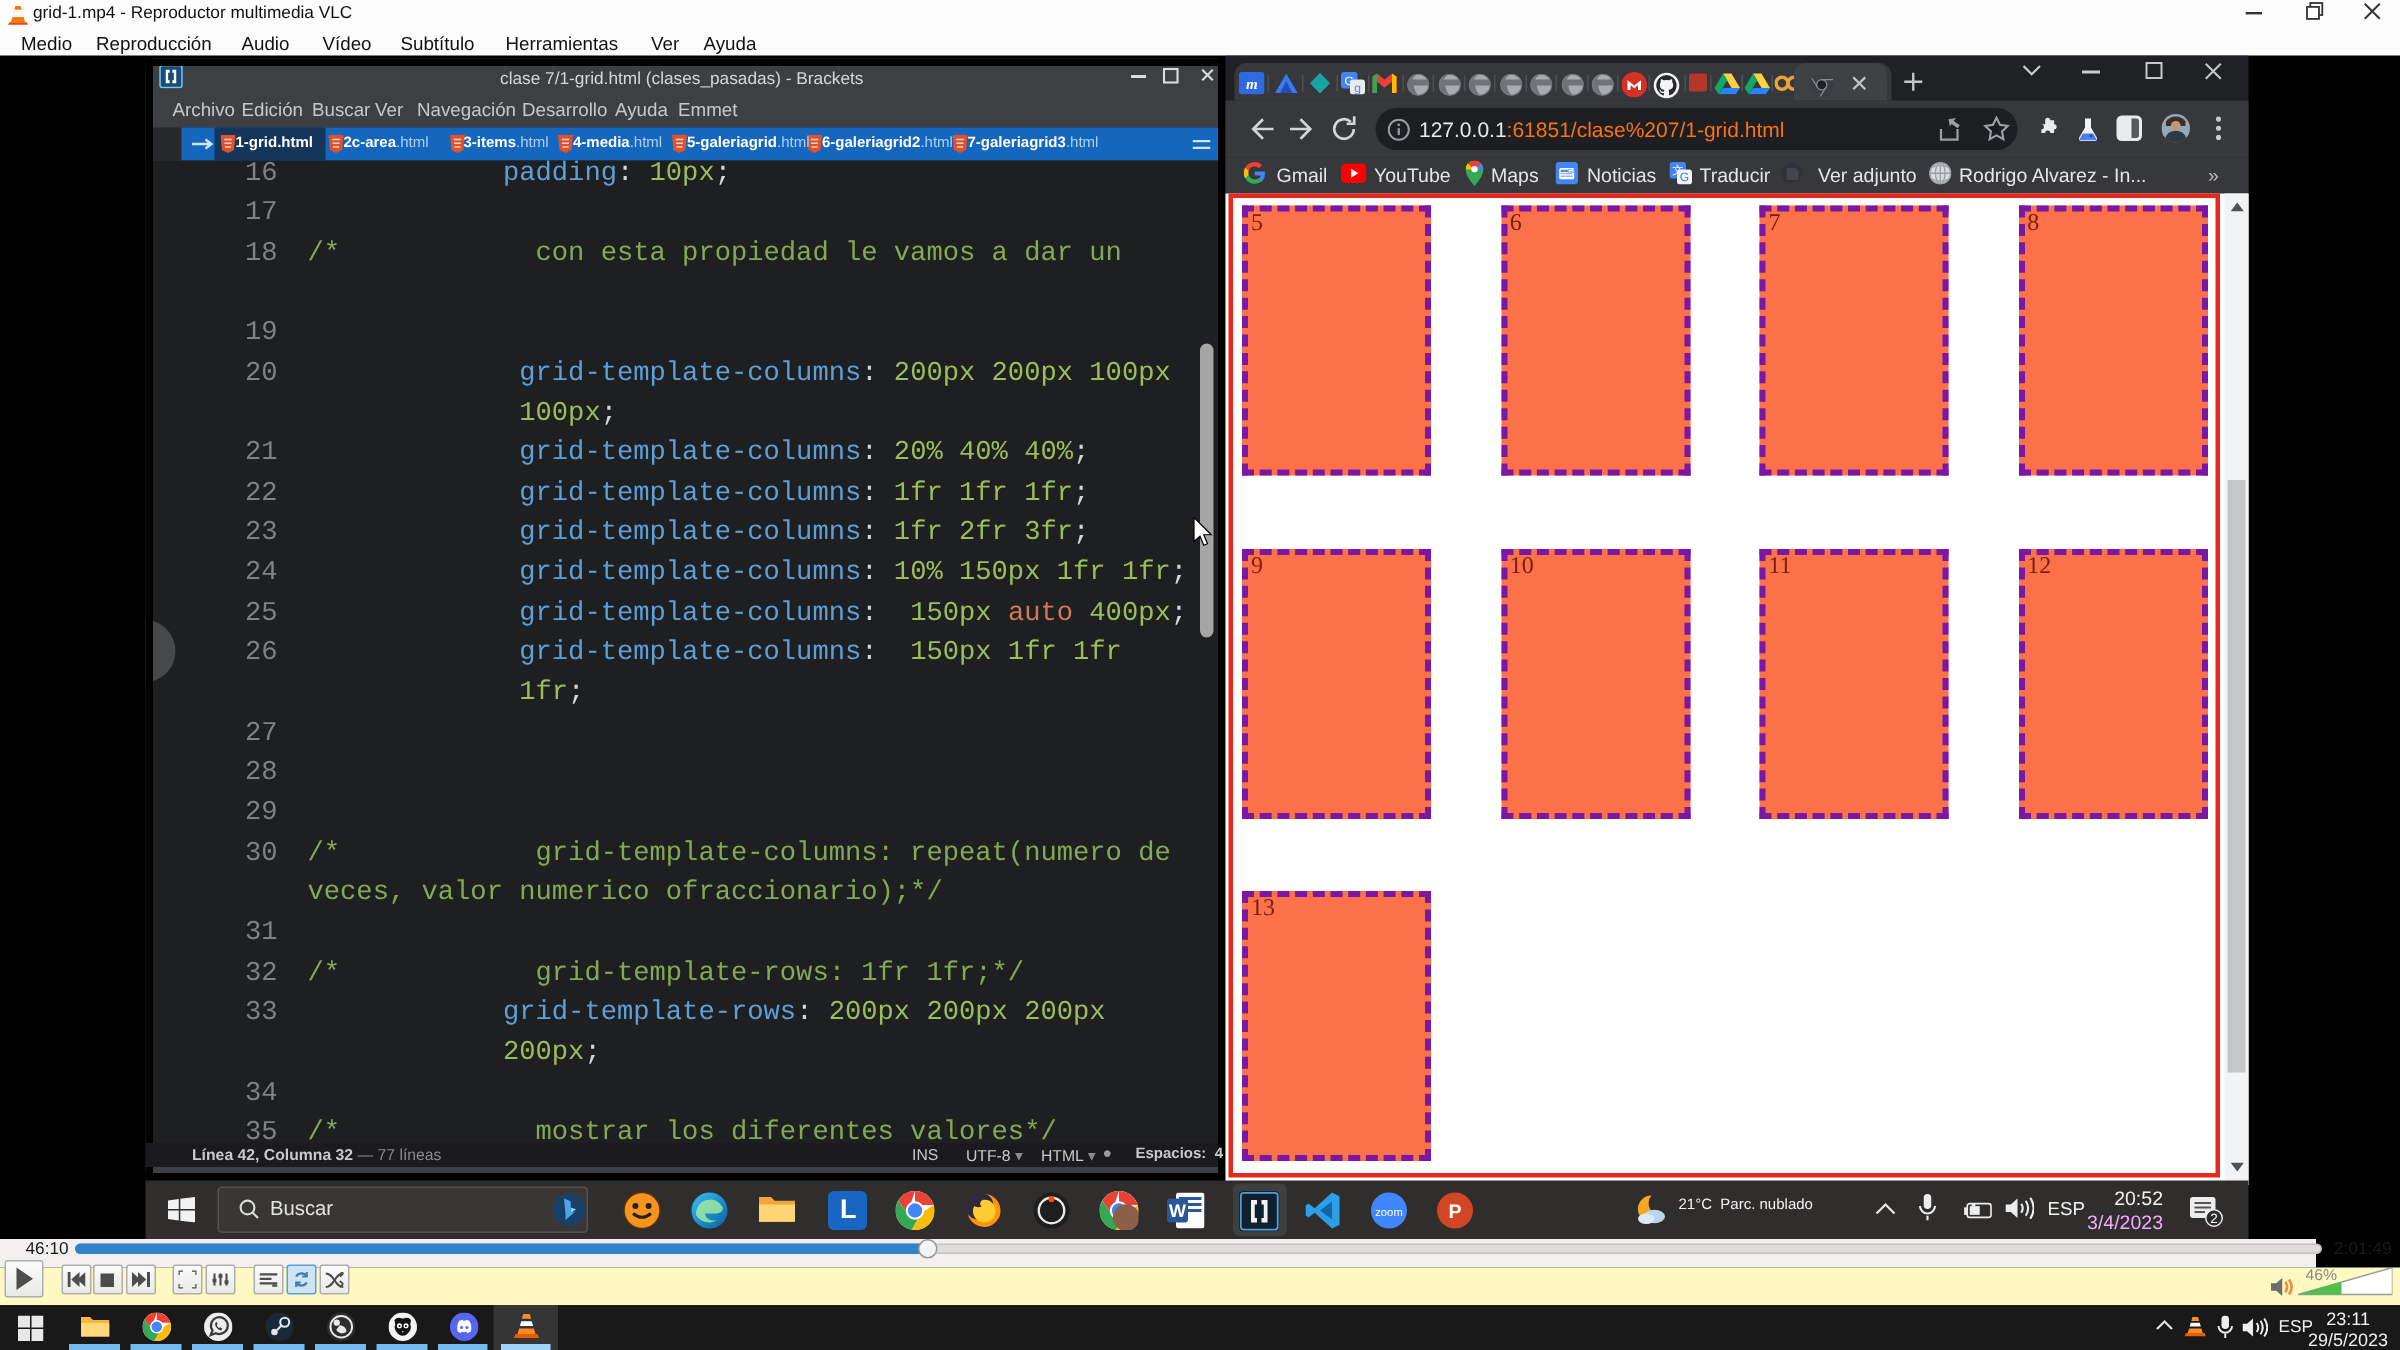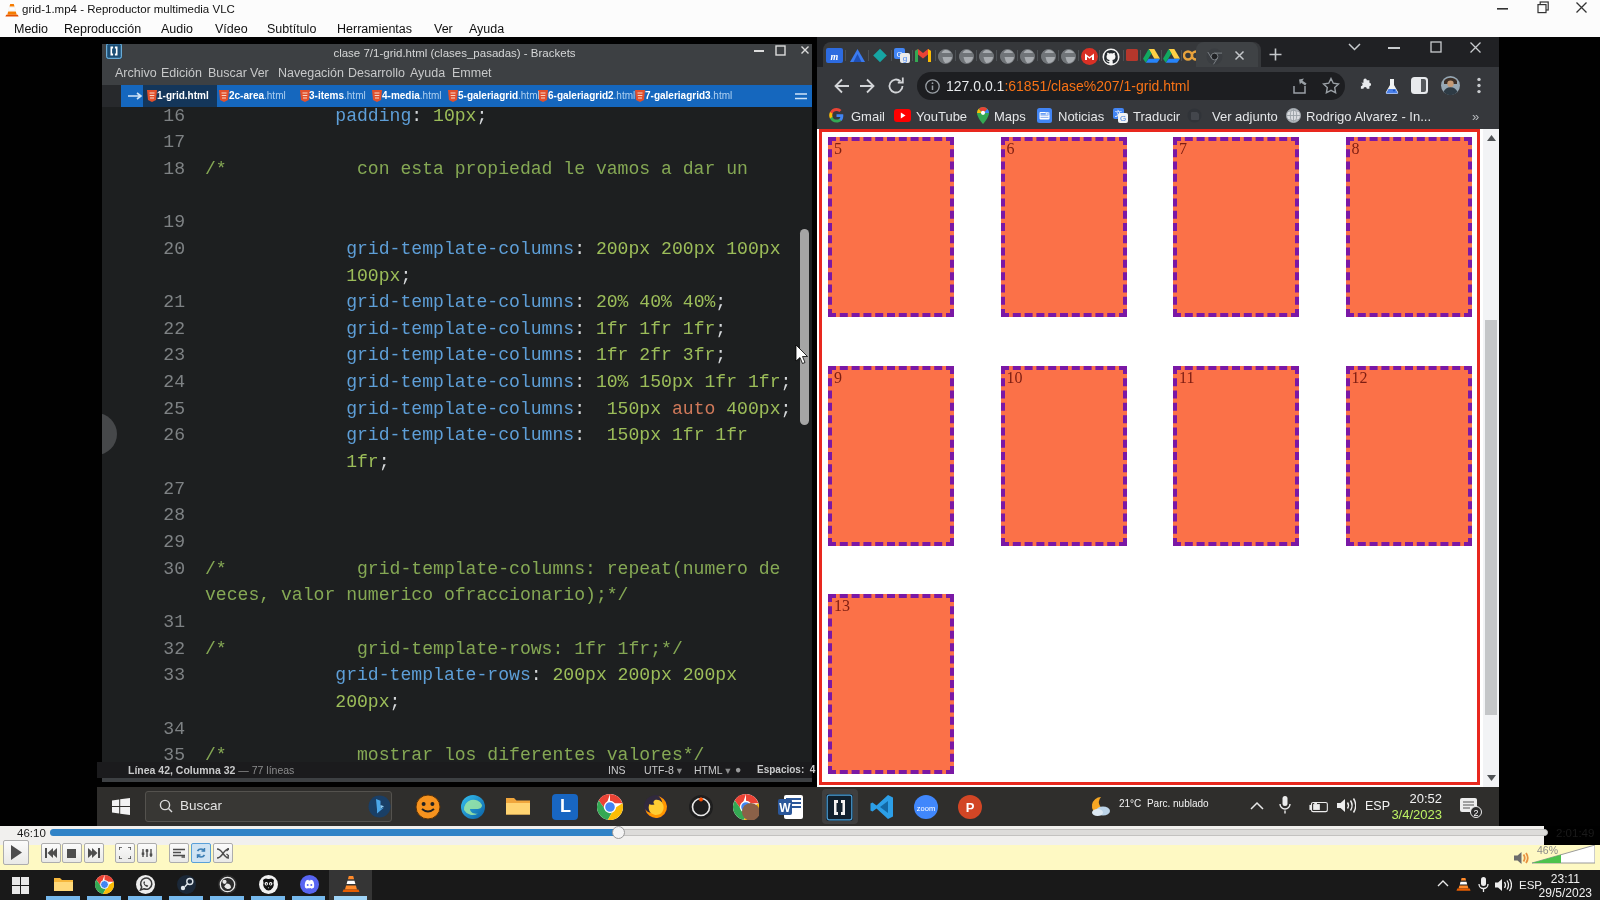--- a/index.html
+++ b/index.html
@@ -589,21 +589,21 @@
         <circle cx="8" cy="2" r="1.6" fill="#ededed"></circle>
       </svg>
       <svg class="abs" style="left:1240px;top:10px" width="19" height="17" viewBox="0 0 19 17">
         <path d="M0 6 H3.5 L8 2 V15 L3.5 11 H0 Z" fill="#ededed"></path>
         <path d="M10.5 5.5 q2 3 0 6" fill="none" stroke="#ededed" stroke-width="1.4"></path>
         <path d="M13.5 3.5 q3.2 5 0 10" fill="none" stroke="#ededed" stroke-width="1.4"></path>
         <path d="M16.5 1.5 q4.5 7 0 14" fill="none" stroke="#ededed" stroke-width="1.4"></path>
       </svg>
       <div class="abs" style="left:1268px;top:12px;font-size:12.5px;color:#f2f2f2">ESP</div>
       <div class="abs" style="left:1295px;top:4px;width:50px;text-align:right;font-size:13px;color:#f2f2f2">20:52</div>
-      <div class="abs" style="left:1288px;top:20px;width:57px;text-align:right;font-size:13px;color:#bef264">3/4/2023</div>
+      <div class="abs" style="left:1288px;top:20px;width:57px;text-align:right;font-size:13px;color:#f0abfc">3/4/2023</div>
       <svg class="abs" style="left:1363px;top:9px" width="22" height="22" viewBox="0 0 22 22">
         <rect x="0" y="2" width="17" height="14" rx="2" fill="#ededed"></rect>
         <path d="M3 6 h11 M3 9 h11 M3 12 h7" stroke="#555" stroke-width="1.2"></path>
         <circle cx="16" cy="16" r="5.5" fill="#2b2b2b" stroke="#ededed" stroke-width="1"></circle>
         <text x="16" y="19.5" font-size="9" fill="#fff" text-anchor="middle" font-family="Liberation Sans">2</text>
       </svg>
     </div>
   </div>
 
   <div class="abs" id="seekrow">

